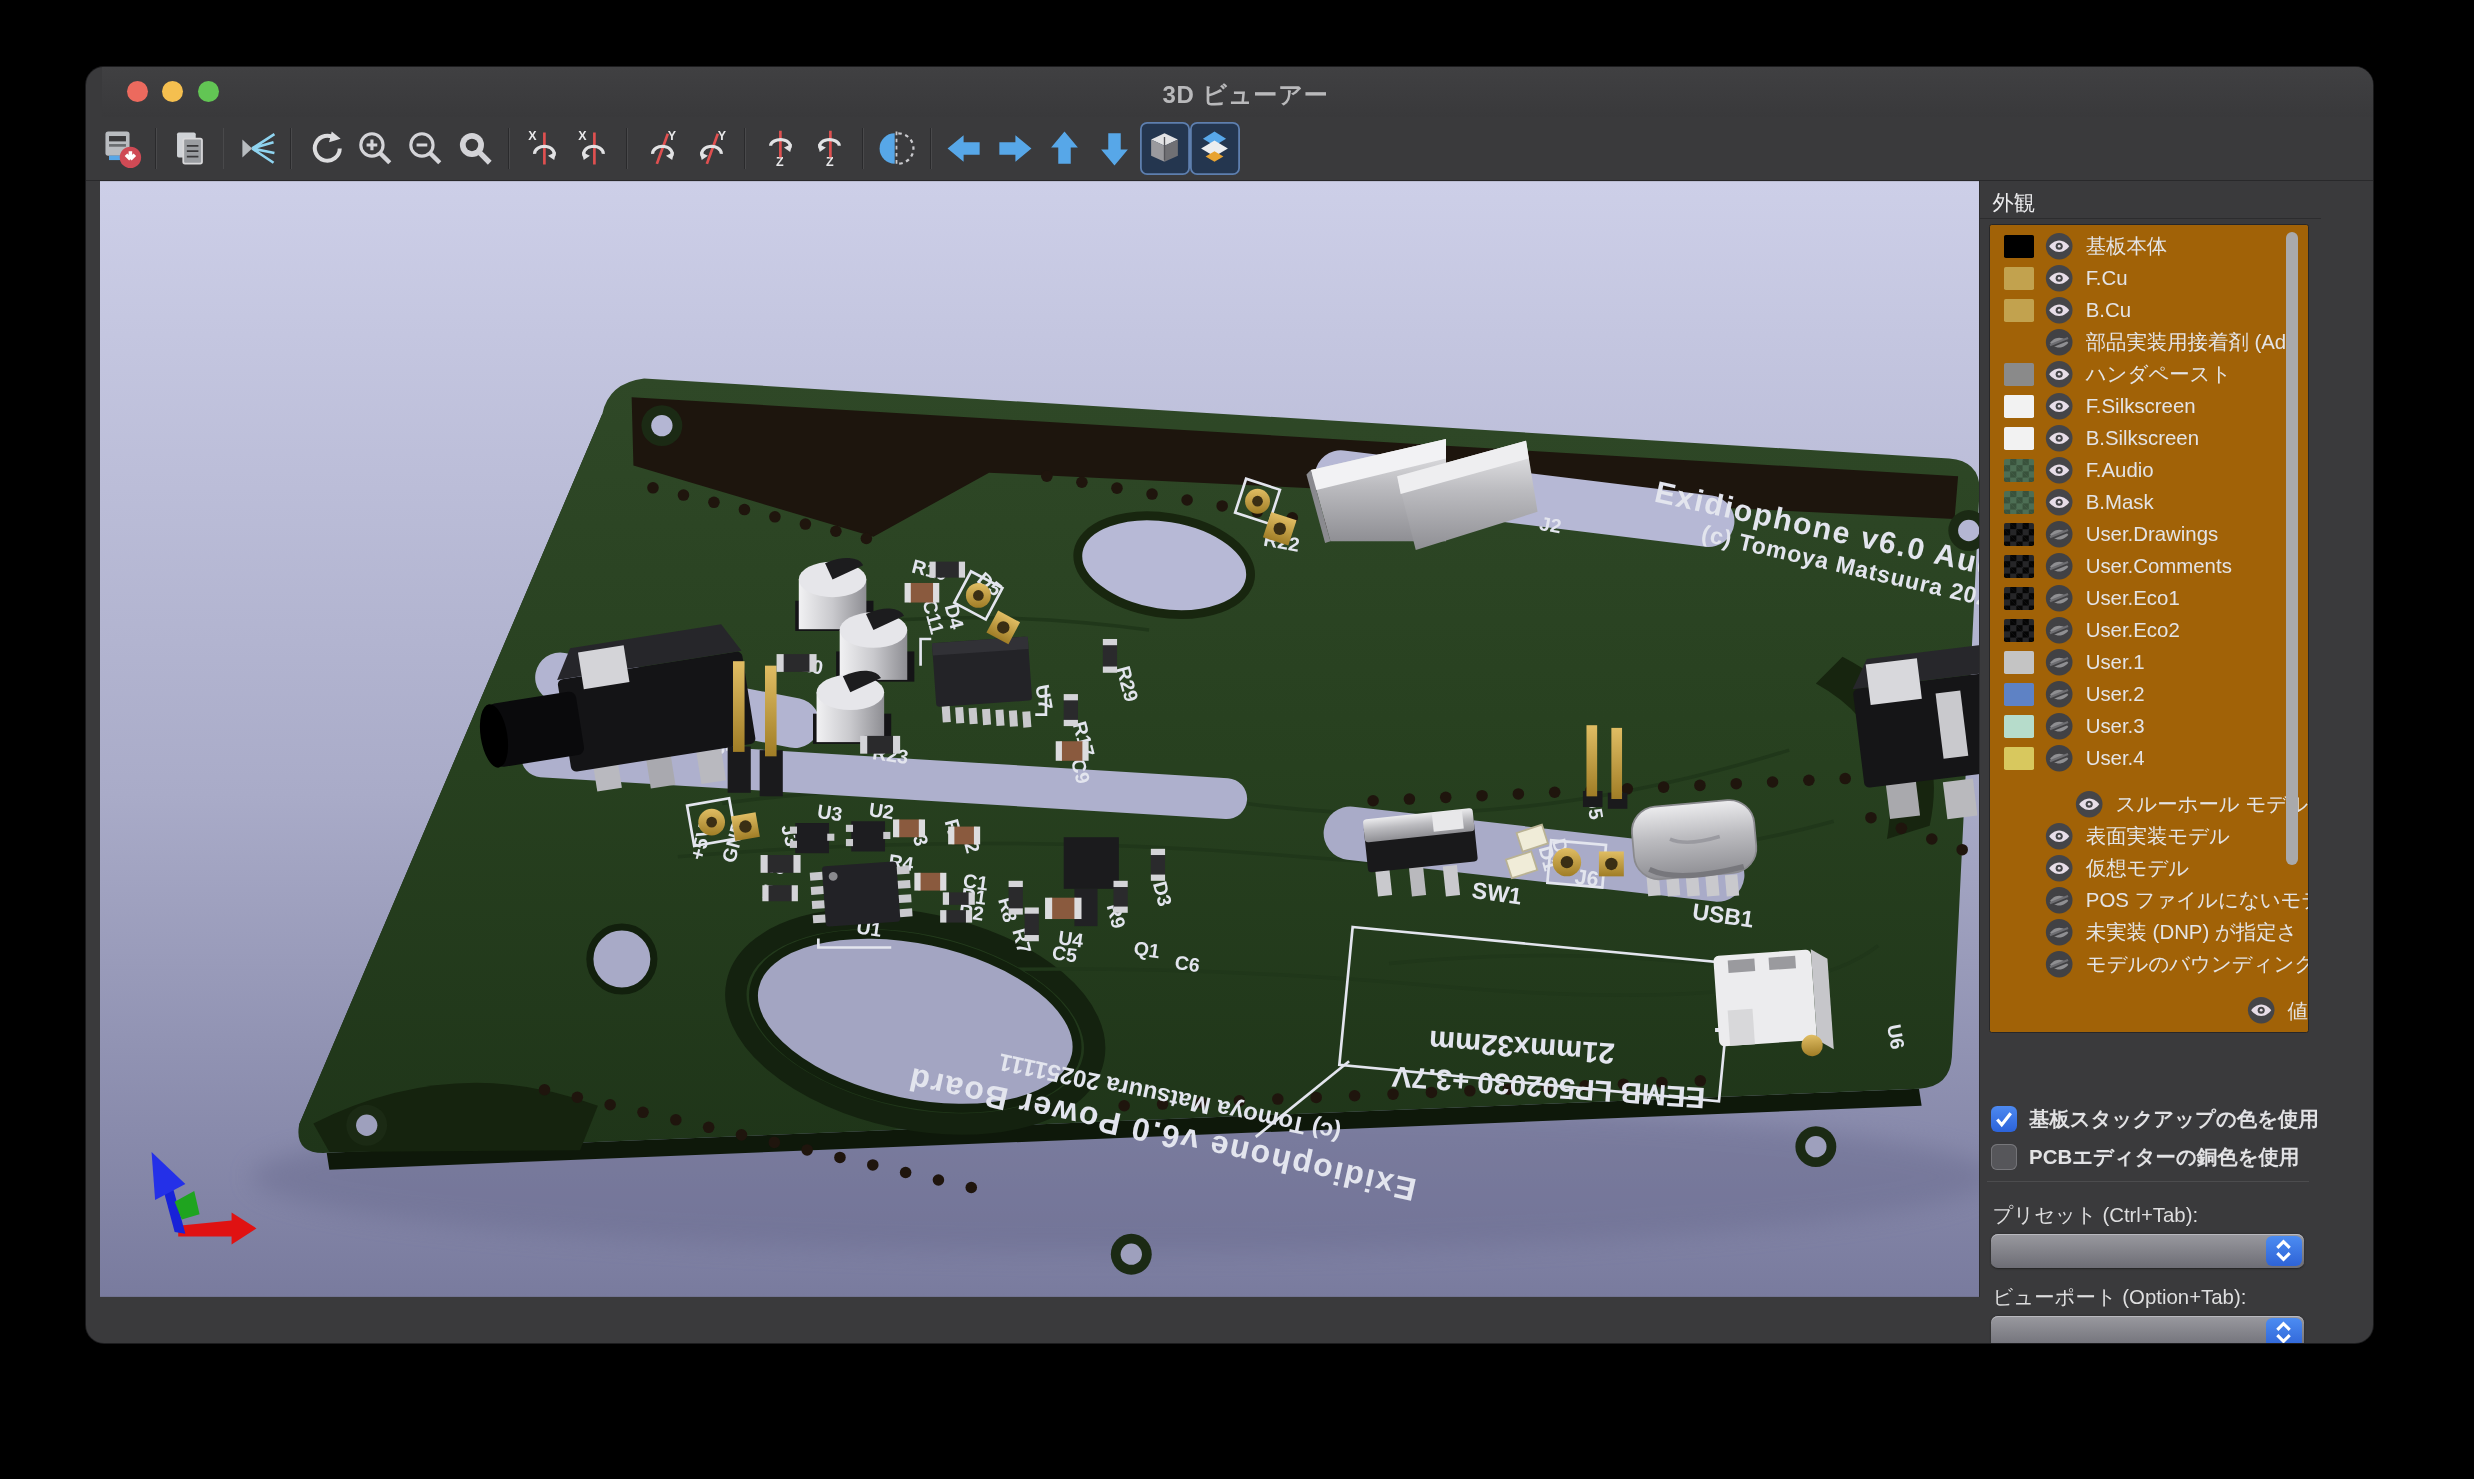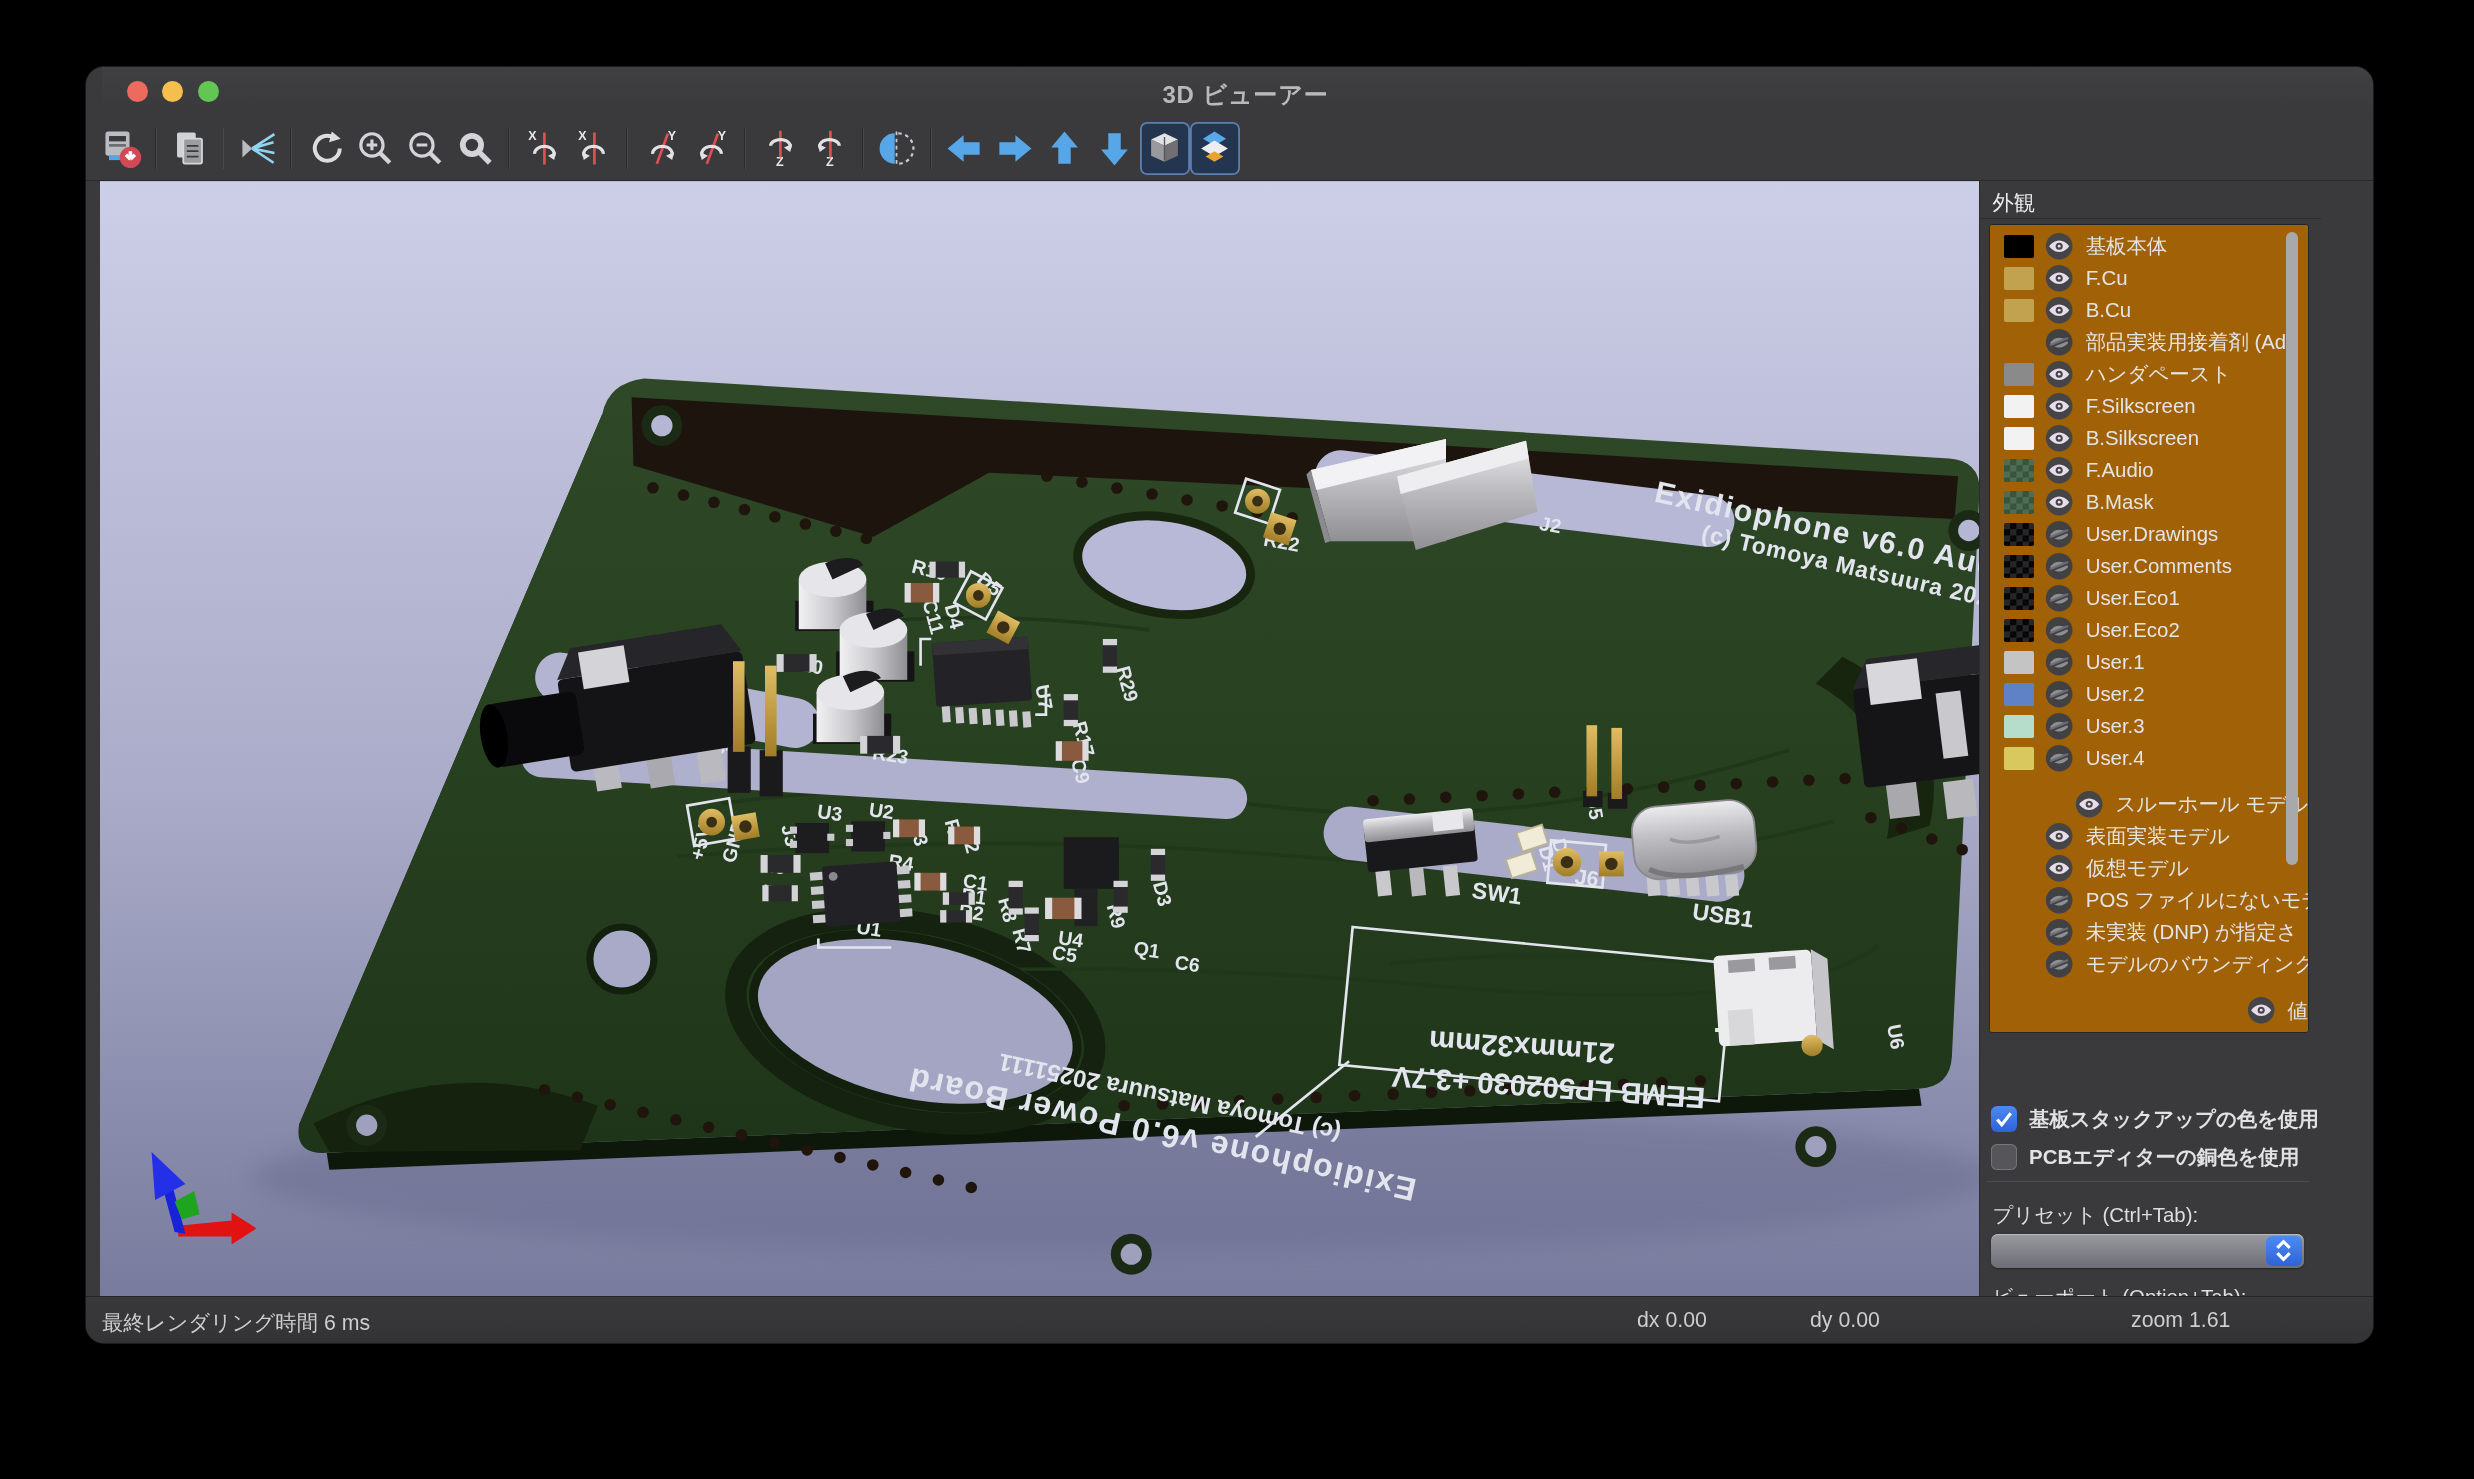--- a/index.html
+++ b/index.html
@@ -1023,20 +1023,14 @@
     <div class="dropdown" style="top:1135px;">
       <div class="stepper">
         <svg width="23" height="25" viewBox="0 0 26 28">
           <polyline points="6,11 13,4 20,11" stroke="#fff" stroke-width="3.5" fill="none"></polyline>
             <polyline points="6,17 13,24 20,17" stroke="#fff" stroke-width="3.5" fill="none"></polyline>
         </svg>
       </div>
     </div>
   </div>
 
-  <div id="statusbar" class="abs">
-    <span style="left:16px;">最終レンダリング時間 6 ms</span>
-    <span style="left:1551px;">dx 0.00</span>
-    <span style="left:1724px;">dy 0.00</span>
-    <span style="left:2045px;">zoom 1.61</span>
-  </div>
 </div>
 
 
 </body></html>

